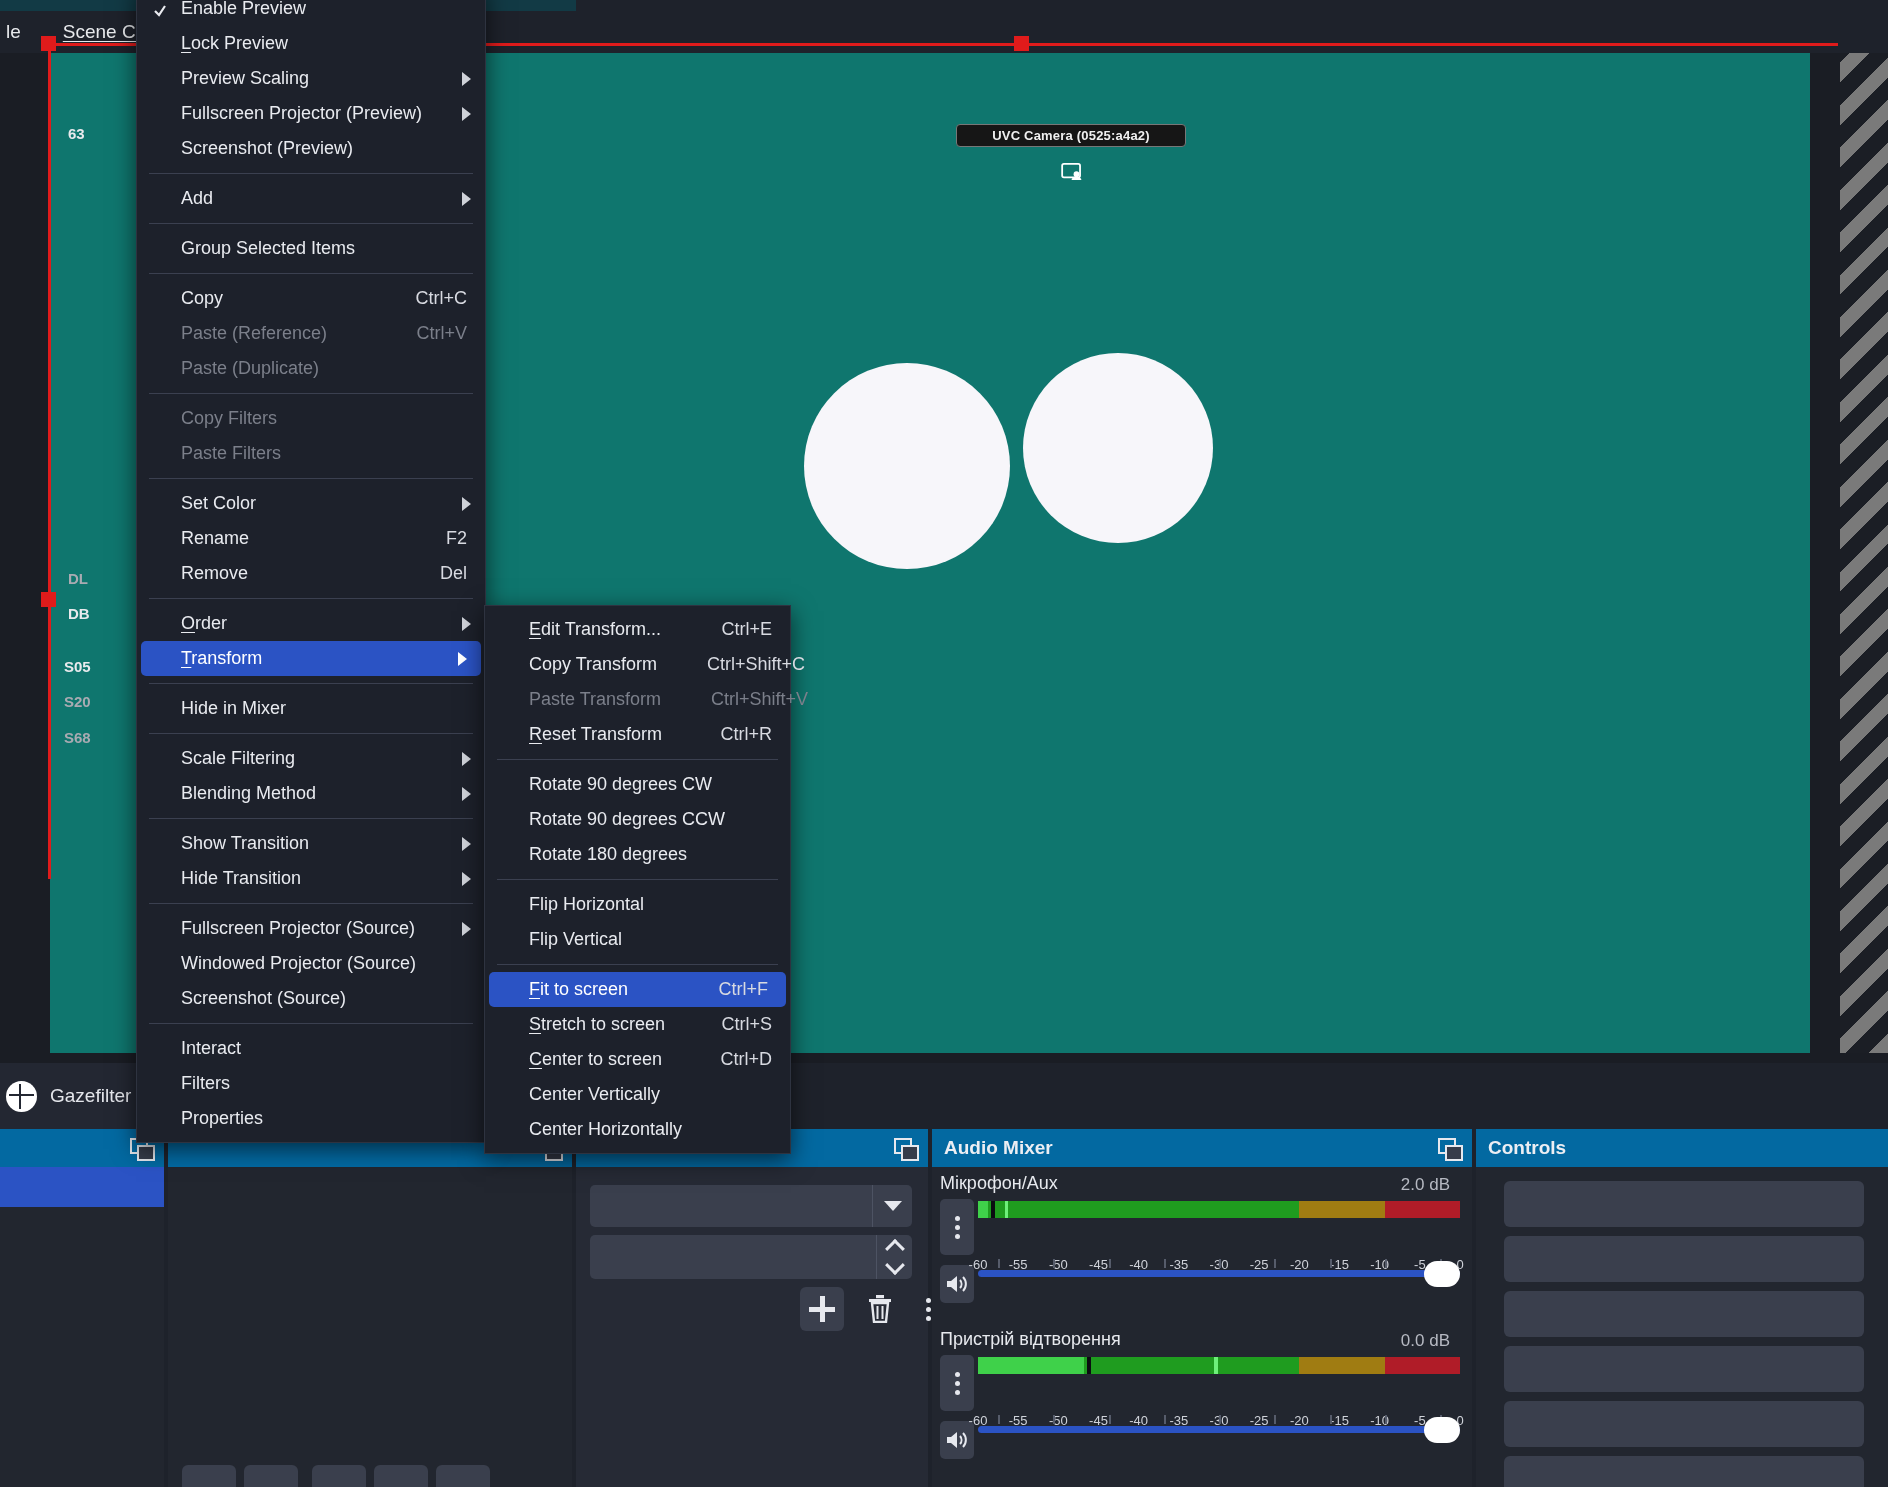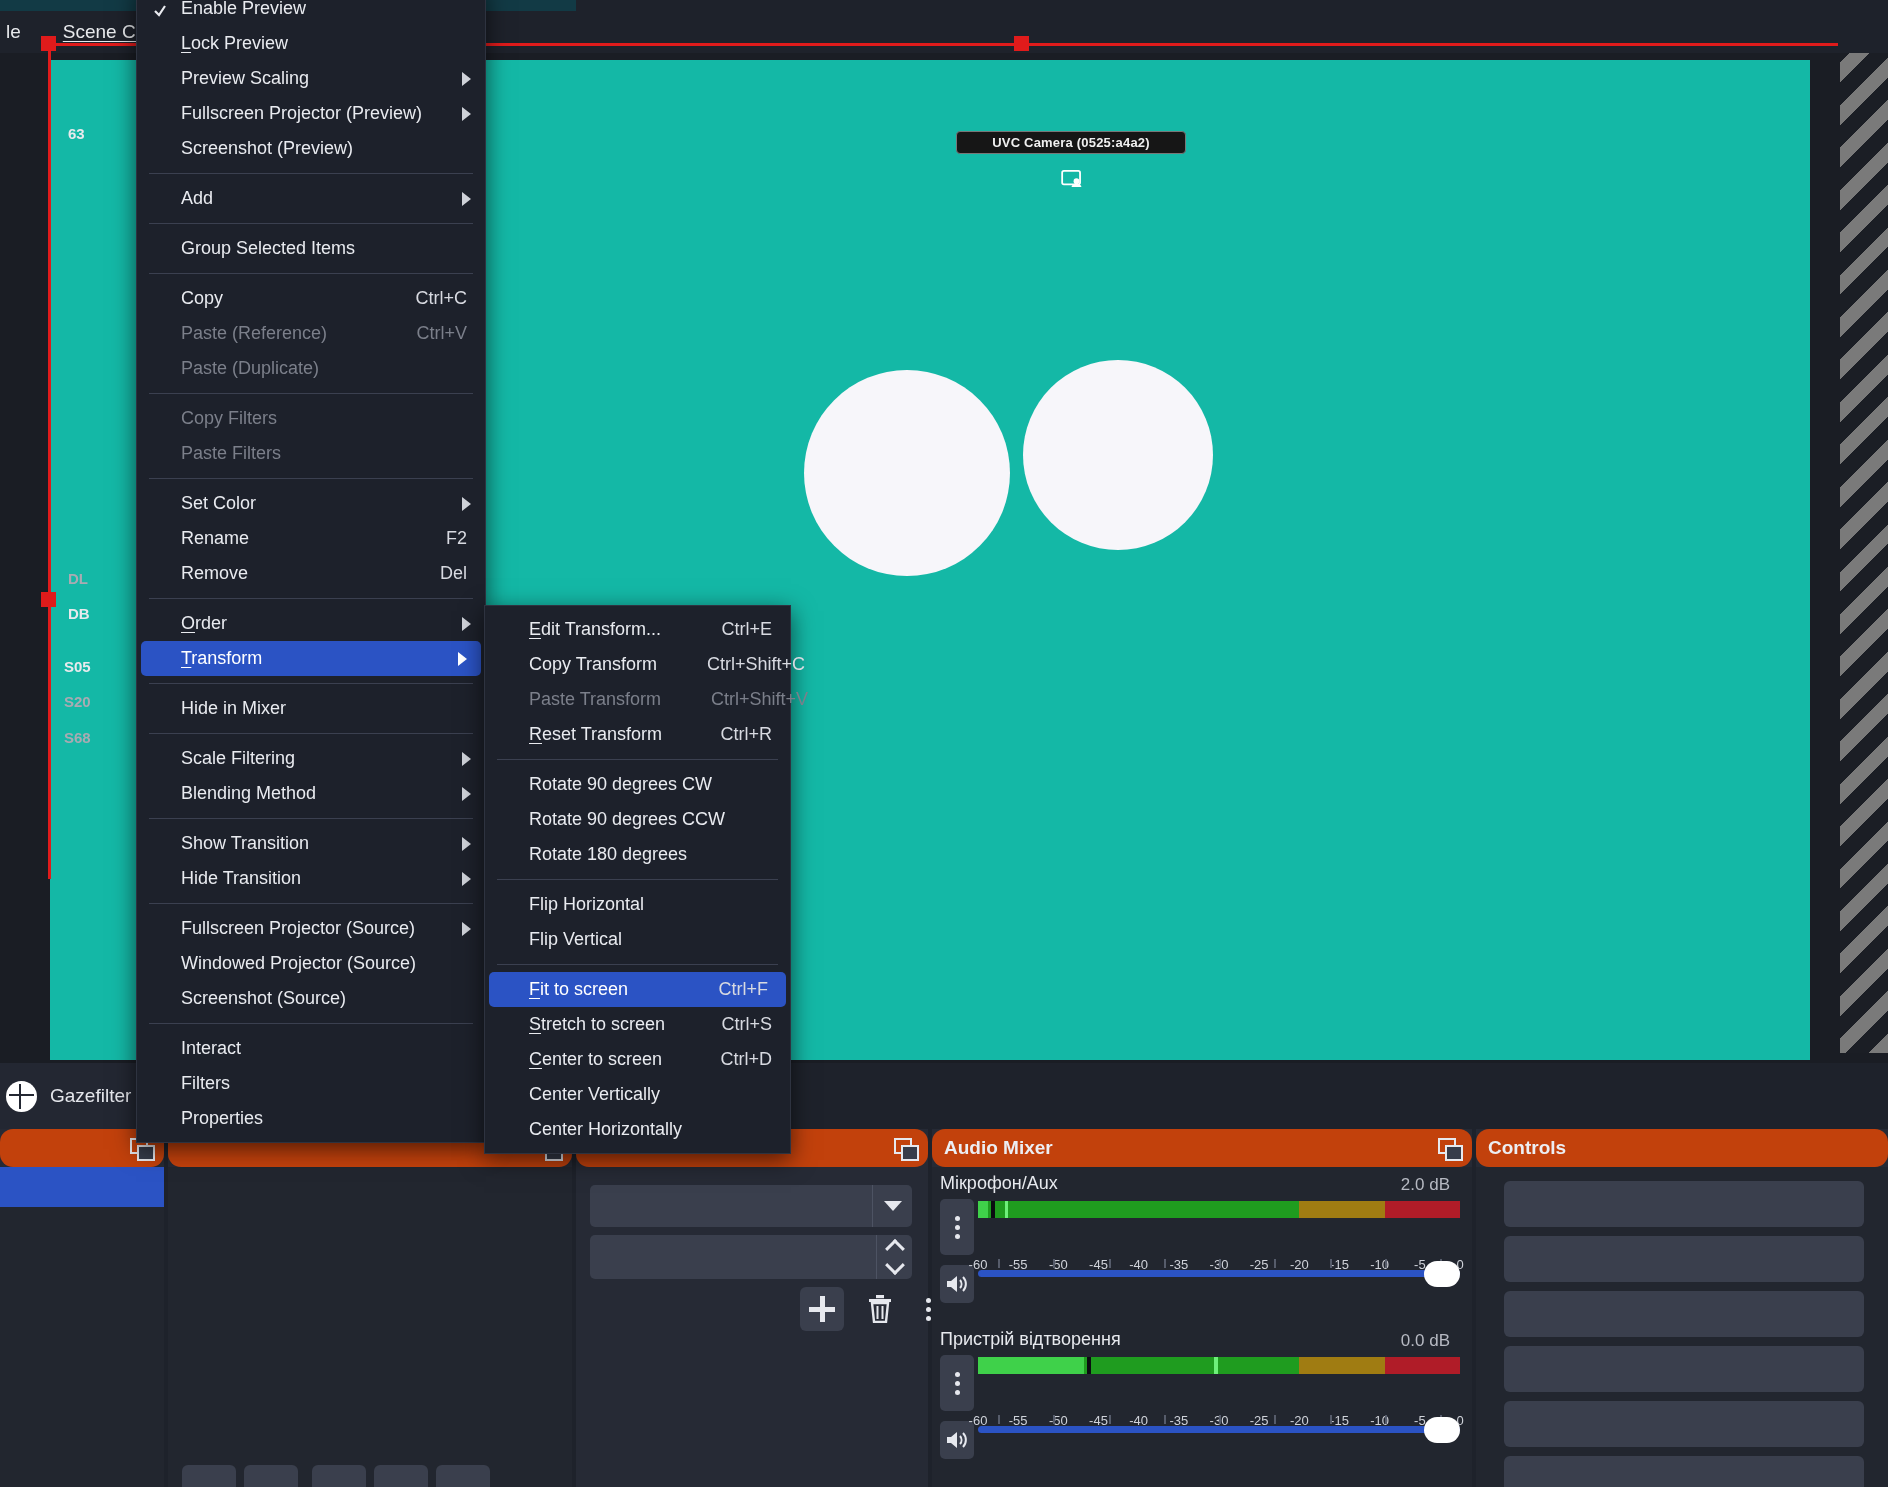--- a/index.html
+++ b/index.html
@@ -17,21 +17,21 @@
   .menubar {
     position:absolute; left:0; top:11px; width:576px; height:42px;
     background:#1e222b; display:flex; align-items:center; gap:30px; padding-left:0px;
     font-size:19px; color:#e8eaed;
   }
   .menubar .mi { padding: 2px 6px; white-space:nowrap; }
   .menubar .mi u { text-decoration: underline; text-underline-offset: 3px; }
 
   
   .preview-wrap { position:absolute; left:0; top:53px; width:1888px; height:1010px; background:#1a1d24; }
-  .preview-black { position:absolute; left:50px; top:0px; width:1760px; height:1000px; background:#14b8a6;margin-top:7px; }
+  .preview-black { position:absolute; left:50px; top:0px; width:1760px; height:1000px; background:#0f766e; }
   .stripes {
     position:absolute; left:1840px; top:0px; width:48px; height:1000px;
     background: repeating-linear-gradient(-45deg,
       #7a7a7a 0px, #7a7a7a 14px, #1b1e25 14px, #1b1e25 30px);
   }
   .redline-top { position:absolute; left:48px; top:-10px; width:1790px; height:3px; background:#e01b1b; }
   .redline-left { position:absolute; left:48px; top:-10px; width:3px; height:836px; background:#e01b1b; }
   .handle { position:absolute; width:15px; height:15px; background:#e01b1b; }
   .h-tl { left:41px; top:-17px; }
   .h-tm { left:1014px; top:-17px; }
@@ -57,24 +57,23 @@
     background:#232732; display:flex; align-items:center; gap:13px; padding-left:6px;
     font-size:19px; color:#e4e6eb; overflow:hidden; white-space:nowrap;
   }
   .globe { width:31px; height:31px; border-radius:50%; background:#fff; position:relative; flex:0 0 auto;}
   .globe:before{content:"";position:absolute;left:13px;top:3px;width:2px;height:25px;background:#232732;}
   .globe:after{content:"";position:absolute;left:3px;top:13px;width:25px;height:2px;background:#232732;}
 
   
   .dock { position:absolute; background:#262a35; }
   .dock-head {
-    height:38px; background:#c2410c; display:flex; align-items:center;
+    height:38px; background:#0369a1; display:flex; align-items:center;
     padding:0 12px; font-size:19px; font-weight:bold; color:#eceef3;
     justify-content:space-between;
-    border-radius:13px;
   }
   .dock-body { position:absolute; left:0; right:0; top:38px; bottom:0; background:#22262f; }
   .popout { width:22px; height:20px; position:relative; flex:0 0 auto; }
   .popout:before { content:""; position:absolute; left:0; top:0; width:14px; height:12px; border:2px solid #e6e8ee; }
   .popout:after  { content:""; position:absolute; left:7px; top:7px; width:14px; height:12px; border:2px solid #e6e8ee; background:#373c4a; }
 
   .scene-row { height:40px; background:#2b53c4; }
 
   
   .combo {

